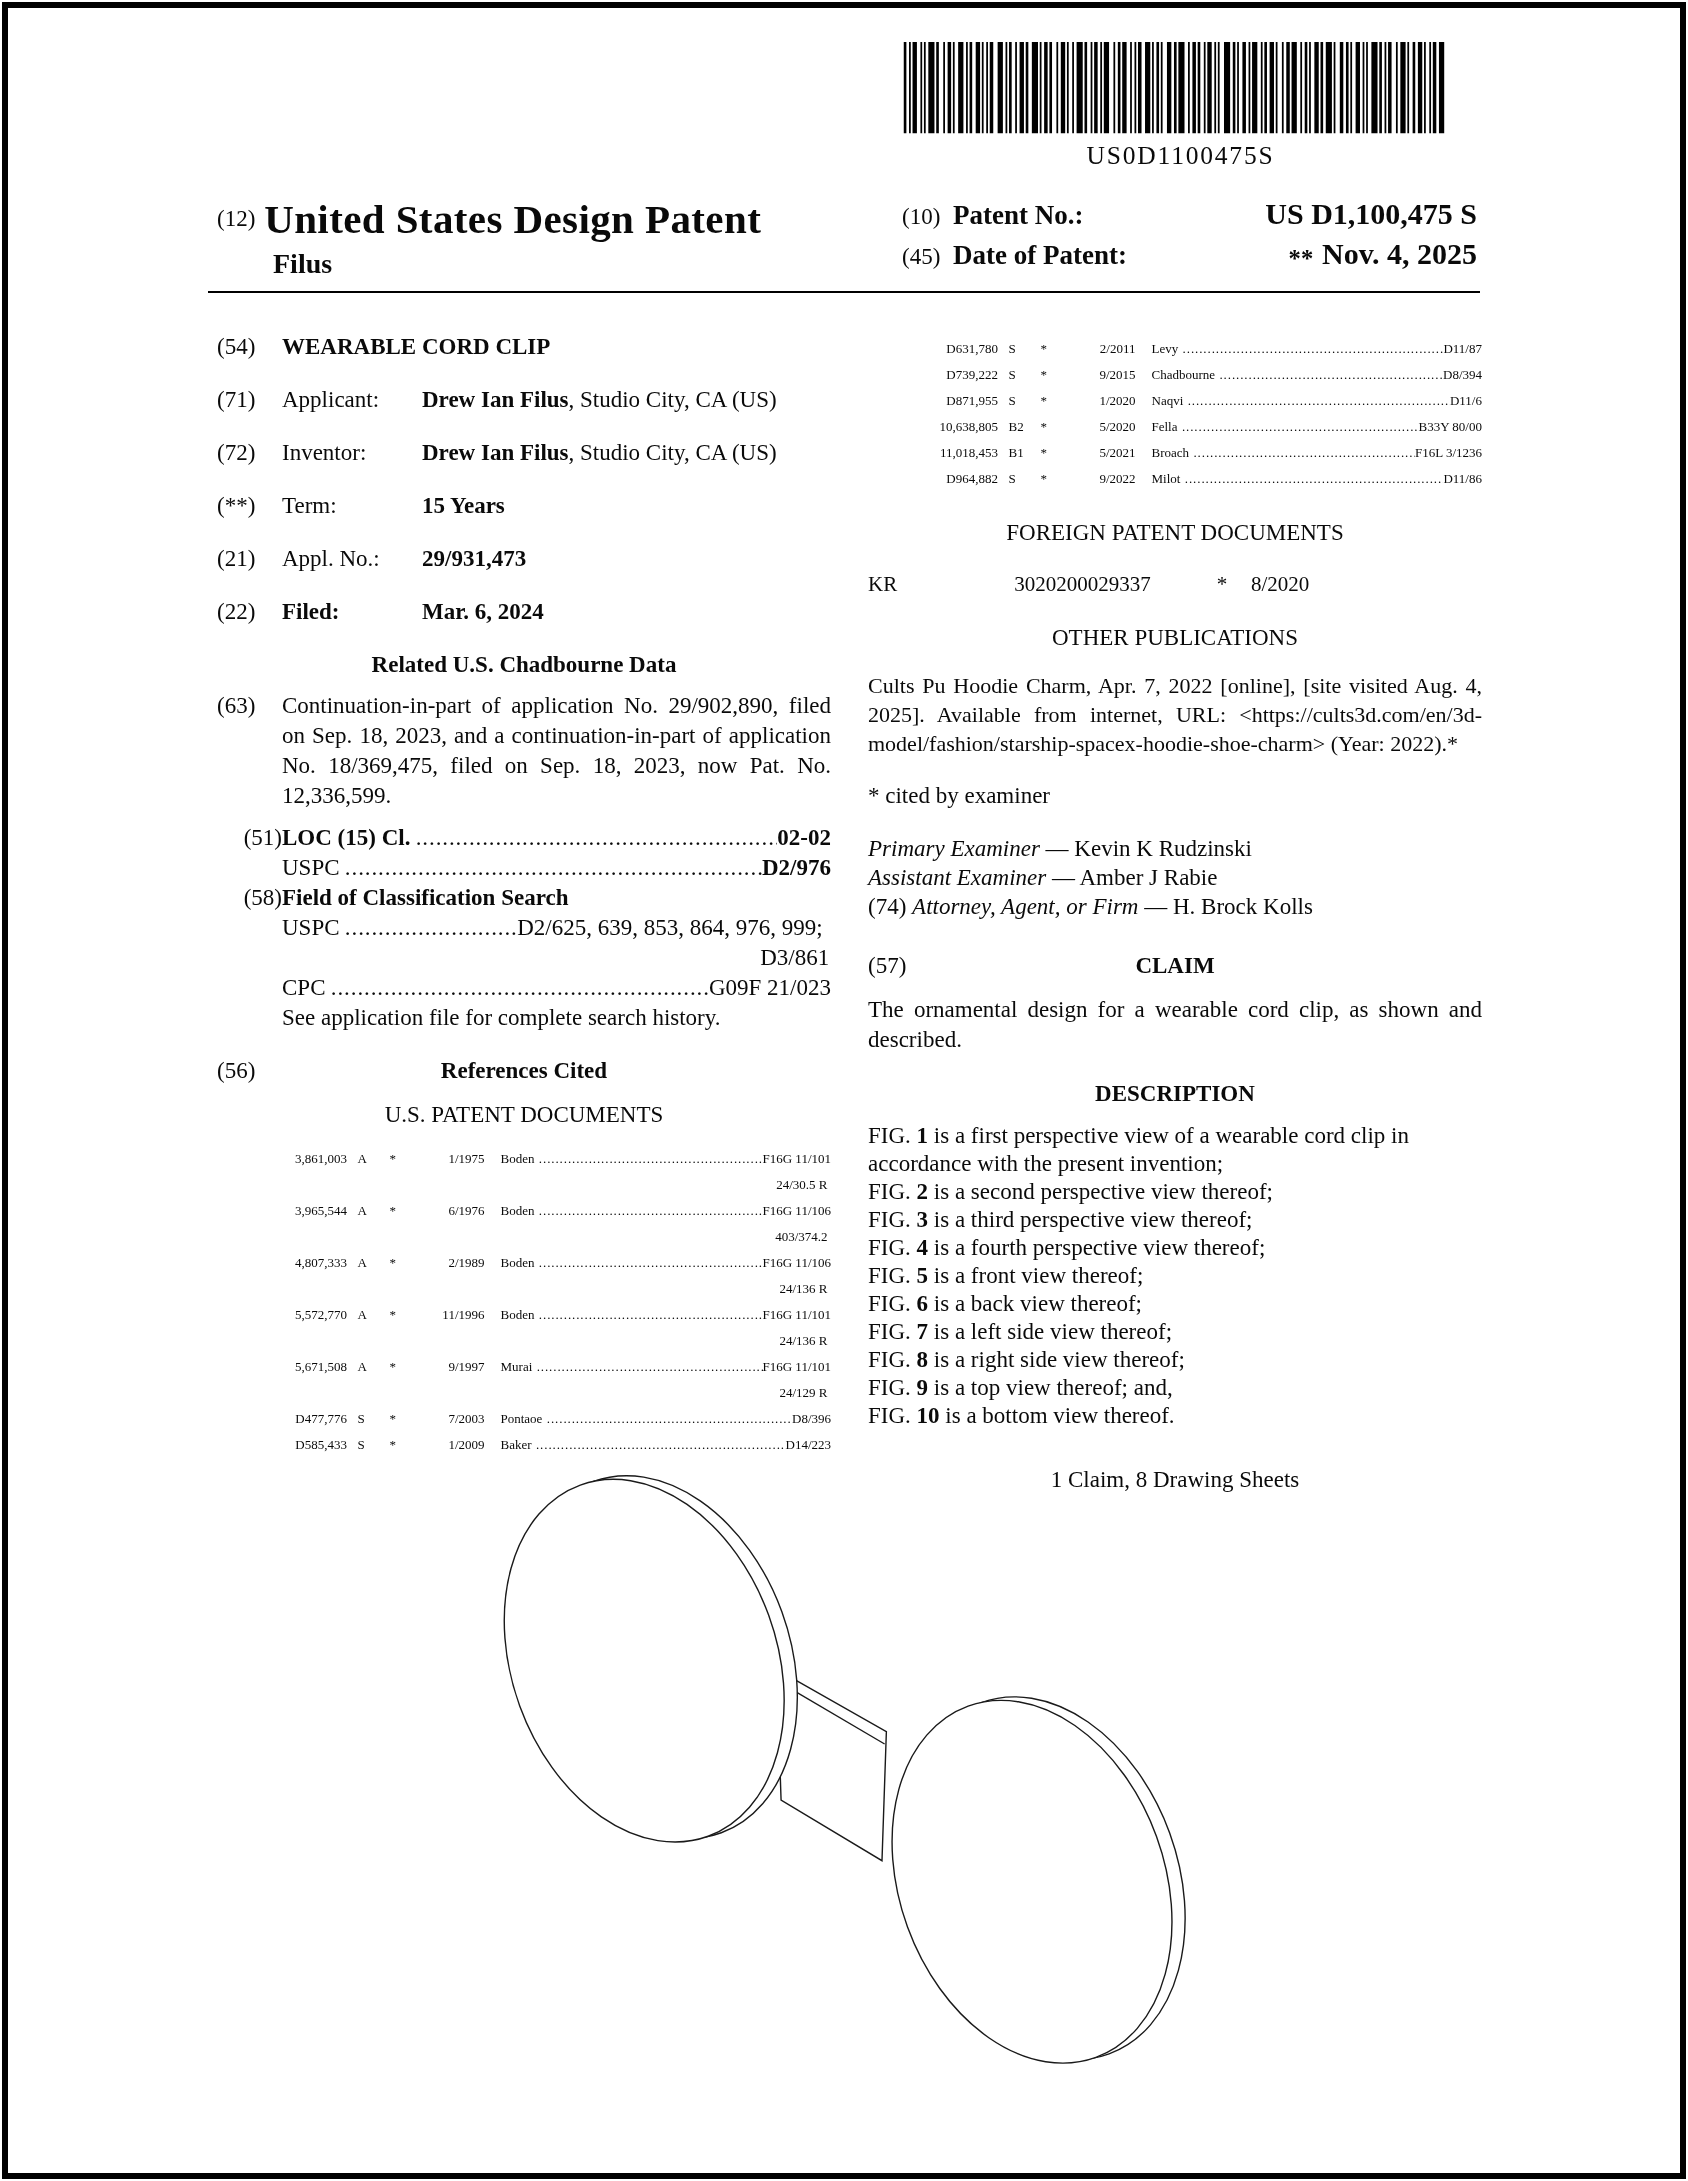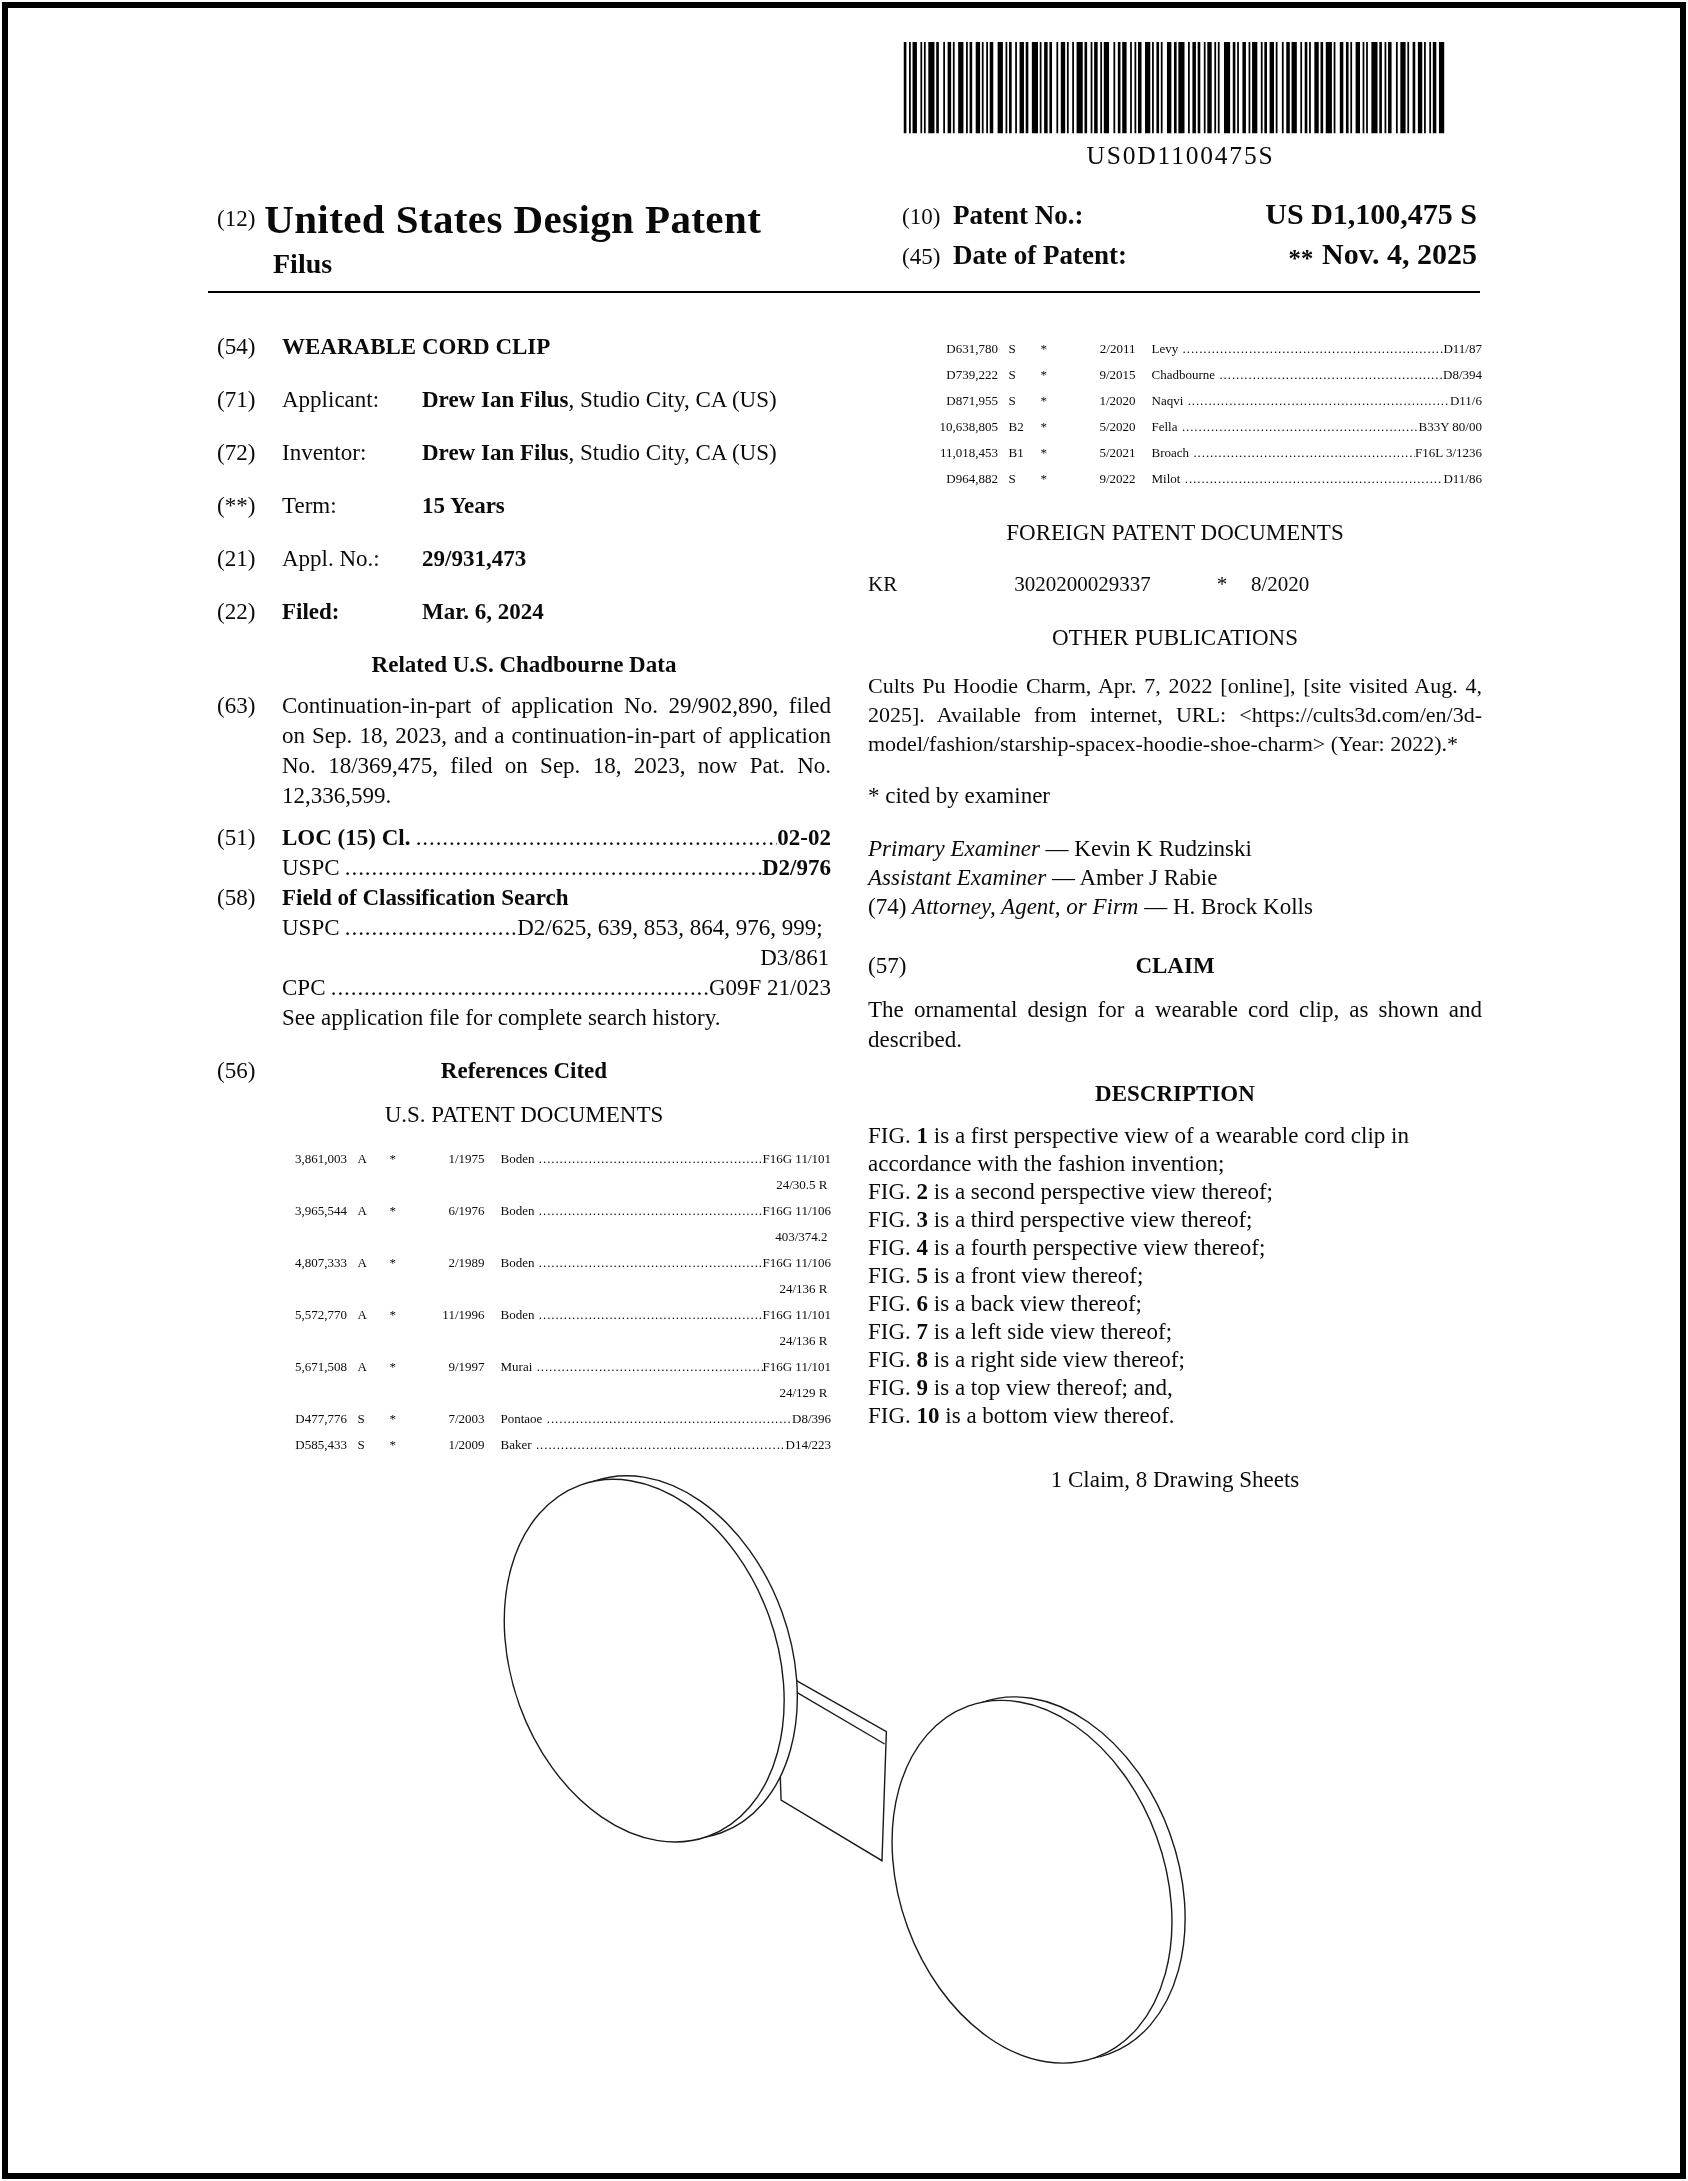--- a/index.html
+++ b/index.html
@@ -40,21 +40,21 @@
   .centerhead-plain{text-align:center;margin:0 0 16px;}
   .codedhead{position:relative;margin:23px 0 14px;}
   .codedhead .fcode{position:absolute;left:0;top:0;}
   .codedhead .ch-text{text-align:center;font-weight:bold;}
 
   .para{margin-bottom:12.3px;text-align:justify;}
   .hang{display:flex;}
   .hang .fcode{flex:none;width:65px;}
   .hang .fbody{flex:1;text-align:justify;}
 
-  .leaderrow{display:flex;align-items:baseline;}
+  .leaderrow{display:flex;align-items:baseline;text-align:right;}
   .leaderrow .lab{flex:none;}
   .dots{flex:1 1 auto;overflow:hidden;white-space:nowrap;min-width:14px;padding:0 5.3px;letter-spacing:0.9px;}
   .lval{flex:none;}
   .indent{padding-left:65px;}
   .rightline{text-align:right;padding-right:1.8px;}
 
   
   .reftable{font-size:13px;line-height:26px;}
   .refrow{display:flex;align-items:baseline;}
   .c-num{flex:none;width:130px;text-align:right;}
@@ -426,21 +426,21 @@
 
       <div class="codedhead" style="margin-top:30px;">
         <span class="fcode">(57)</span>
         <div class="ch-text">CLAIM</div>
       </div>
       <div class="para">The ornamental design for a wearable cord clip, as shown and described.</div>
 
       <div class="centerhead" style="margin:24.6px 0 12.3px;">DESCRIPTION</div>
 
       <div id="fig-list">
-          <div class="figline"><span class="">FIG. </span><span class="bold">1</span><span class=""> is a first perspective view of a wearable cord clip in accordance with the fashion invention;</span></div>
+          <div class="figline"><span class="">FIG. </span><span class="bold">1</span><span class=""> is a first perspective view of a wearable cord clip in accordance with the present invention;</span></div>
           <div class="figline"><span class="">FIG. </span><span class="bold">2</span><span class=""> is a second perspective view thereof;</span></div>
           <div class="figline"><span class="">FIG. </span><span class="bold">3</span><span class=""> is a third perspective view thereof;</span></div>
           <div class="figline"><span class="">FIG. </span><span class="bold">4</span><span class=""> is a fourth perspective view thereof;</span></div>
           <div class="figline"><span class="">FIG. </span><span class="bold">5</span><span class=""> is a front view thereof;</span></div>
           <div class="figline"><span class="">FIG. </span><span class="bold">6</span><span class=""> is a back view thereof;</span></div>
           <div class="figline"><span class="">FIG. </span><span class="bold">7</span><span class=""> is a left side view thereof;</span></div>
           <div class="figline"><span class="">FIG. </span><span class="bold">8</span><span class=""> is a right side view thereof;</span></div>
           <div class="figline"><span class="">FIG. </span><span class="bold">9</span><span class=""> is a top view thereof; and,</span></div>
           <div class="figline"><span class="">FIG. </span><span class="bold">10</span><span class=""> is a bottom view thereof.</span></div>
         </div>

